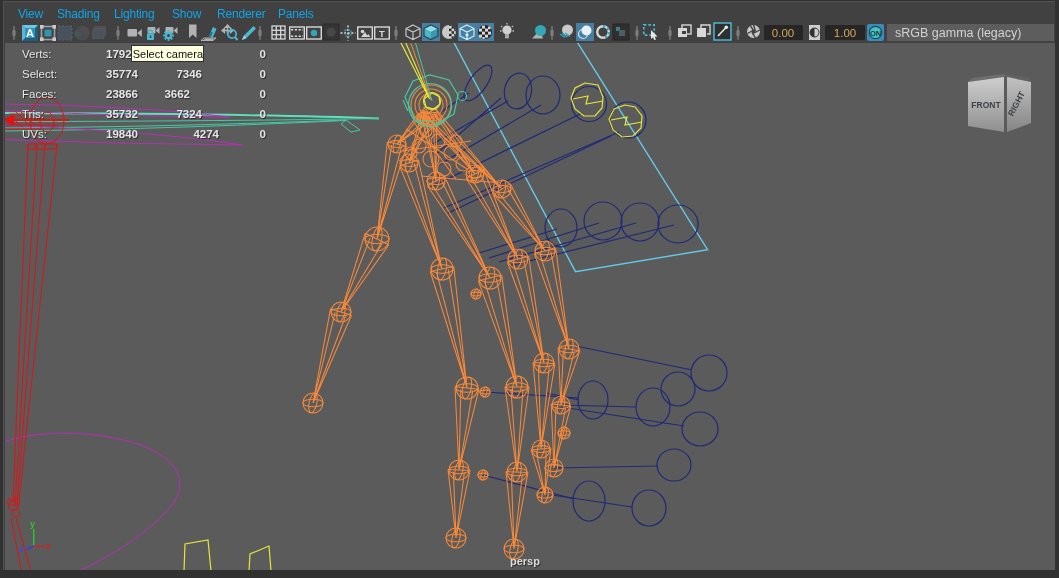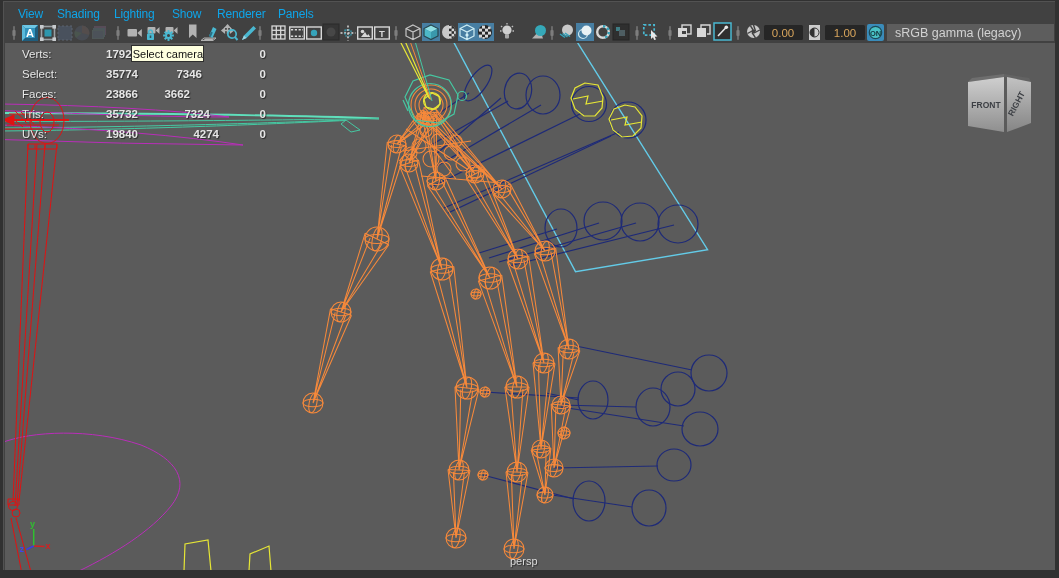--- a/index.html
+++ b/index.html
@@ -3,21 +3,21 @@
 *{margin:0;padding:0;box-sizing:border-box}
 html,body{width:1059px;height:578px;overflow:hidden;background:#313131;font-family:"Liberation Sans",sans-serif}
 #win{position:absolute;left:3px;top:1px;width:1052px;height:569px;background:#414141;border-top:1px solid #525252;border-left:1px solid #525252}
 .menu{position:absolute;top:5px;font-size:12px;letter-spacing:-0.2px;color:#0ea5e9}
 #tbsvg{position:absolute;left:0;top:20px}
 #vp{position:absolute;left:1px;top:41px;width:1050px;height:527px;background:#5b5b5b;overflow:hidden}
 #scene{position:absolute;left:0;top:0}
 .hudl{position:absolute;font-size:11.5px;font-weight:normal;color:#e6e6e6;text-shadow:1px 1px 1px rgba(0,0,0,.55)}
 .hudv{position:absolute;font-size:11.5px;font-weight:bold;color:#e6e6e6;text-shadow:1px 1px 1px rgba(0,0,0,.55);text-align:right;width:44px}
 #tip{position:absolute;left:126px;top:2px;width:73px;height:17px;background:#feffdf;border:1px solid #2e2e2e;color:#101010;font-size:11px;line-height:16px;text-align:right;z-index:9}
-#persp{position:absolute;left:505px;top:512px;font-size:11px;font-weight:normal;color:#dcdcdc;text-shadow:1px 1px 1px rgba(0,0,0,.5)}
+#persp{position:absolute;left:505px;top:512px;font-size:11px;font-weight:bold;color:#dcdcdc;text-shadow:1px 1px 1px rgba(0,0,0,.5)}
 </style></head>
 <body>
 <div id="win">
 <span class="menu" style="left:14px">View</span>
     <span class="menu" style="left:53px">Shading</span>
     <span class="menu" style="left:110px">Lighting</span>
     <span class="menu" style="left:168px">Show</span>
     <span class="menu" style="left:213px">Renderer</span>
     <span class="menu" style="left:274px">Panels</span>
 <svg id="tbsvg" width="1052" height="22" viewBox="0 0 1052 22">
@@ -544,21 +544,21 @@
       <div class="hudl" style="left:17px;top:25px">Select:</div>
       <div class="hudv" style="left:89px;top:25px">35774</div>
       <div class="hudv" style="left:153px;top:25px">7346</div>
       <div class="hudv" style="left:217px;top:25px">0</div>
       <div class="hudl" style="left:17px;top:45px">Faces:</div>
       <div class="hudv" style="left:89px;top:45px">23866</div>
       <div class="hudv" style="left:141px;top:45px">3662</div>
       <div class="hudv" style="left:217px;top:45px">0</div>
       <div class="hudl" style="left:17px;top:65px">Tris:</div>
       <div class="hudv" style="left:89px;top:65px">35732</div>
-      <div class="hudv" style="left:161px;top:65px">7324</div>
+      <div class="hudv" style="left:153px;top:65px">7324</div>
       <div class="hudv" style="left:217px;top:65px">0</div>
       <div class="hudl" style="left:17px;top:85px">UVs:</div>
       <div class="hudv" style="left:89px;top:85px">19840</div>
       <div class="hudv" style="left:170px;top:85px">4274</div>
       <div class="hudv" style="left:217px;top:85px">0</div>
 <div id="tip">Select camera</div>
 <div id="persp">persp</div>
 </div>
 </div>
 </body></html>

